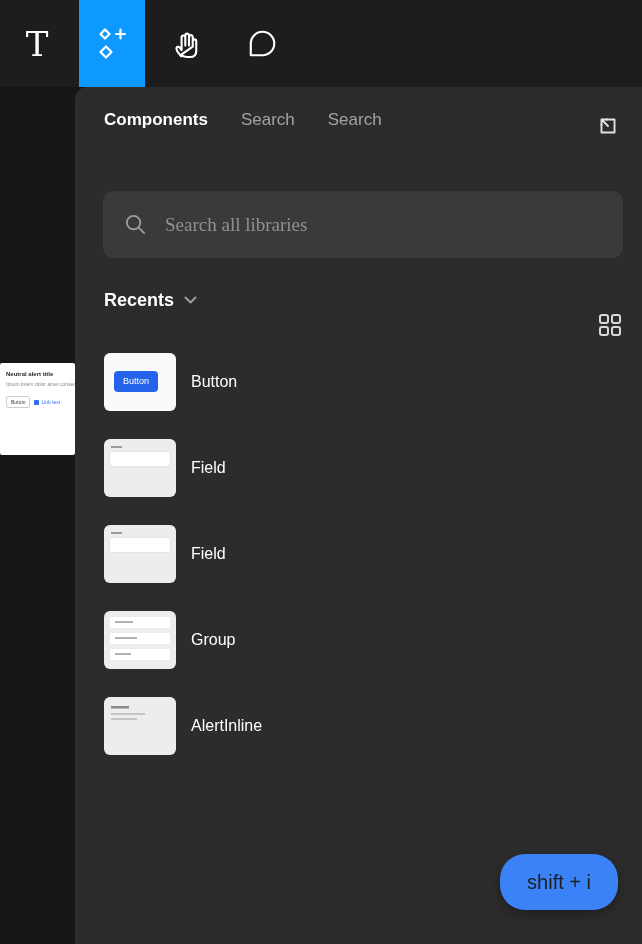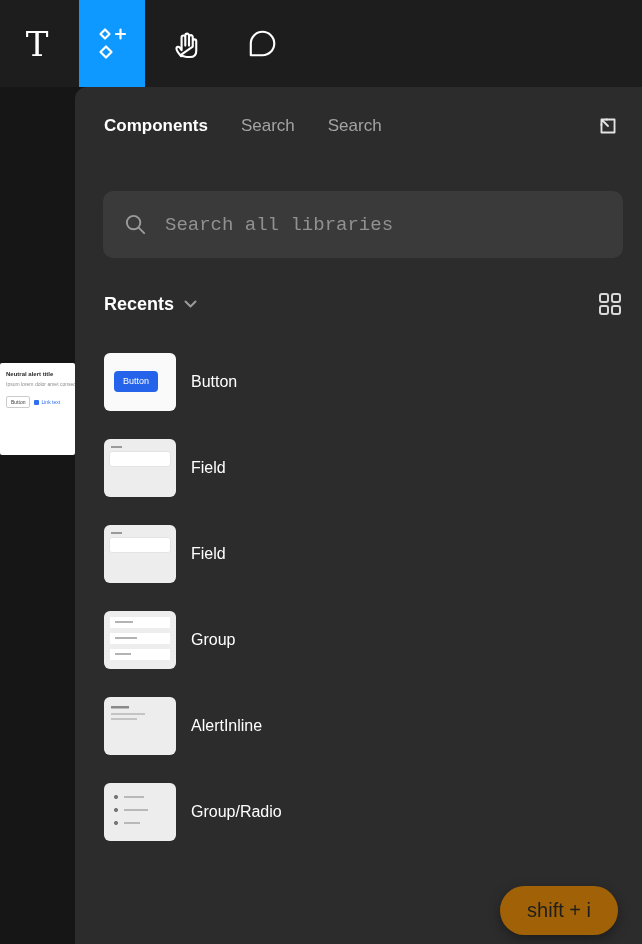--- a/index.html
+++ b/index.html
@@ -38,38 +38,38 @@
     border:0.5px solid #cccccc; border-radius:2px; padding:2px 4px;
   }
   .ac-link { display:flex; align-items:center; gap:2px; font-size:5px; color:#2f6fed; white-space:nowrap; }
   .ac-link-box { width:5px; height:5px; background:#2f6fed; border-radius:1px; flex:none; }
 
   
   .panel {
     position:absolute; left:75px; top:87px; right:0; bottom:0;
     background:#2c2c2c; border-top-left-radius:12px; z-index:2;
   }
-  .tabs-row { display:flex; align-items:center; padding:23px 18px 0 29px; }
+  .tabs-row { display:flex; padding:23px 18px 0 29px; }
   .tabs { display:flex; gap:33px; align-items:baseline; }
   .tab { font-size:17px; color:#a3a3a3; cursor:pointer; white-space:nowrap; }
   .tab.active { color:#ffffff; font-weight:700; }
   .icon-btn { margin-left:auto; background:none; border:none; cursor:pointer; padding:2px; display:flex; }
 
   .search {
     position:absolute; left:28px; top:104px; width:520px; height:67px;
     background:#3a3a3a; border-radius:10px;
     display:flex; align-items:center; padding:0 20px; gap:17px;
   }
   .search input {
     flex:1; border:none; background:transparent; outline:none;
-    font-family:Liberation Mono, monospace; font-size:19px; color:#e8e8e8;
+    font-family:Liberation Serif, serif; font-size:19px; color:#e8e8e8;
   }
   .search input::placeholder { color:#919191; }
 
-  .recents-header { position:absolute; left:29px; right:18px; top:203px; display:flex; align-items:center; }
+  .recents-header { position:absolute; left:29px; right:18px; top:203px; display:flex; align-items:flex-start;flex-direction:column; }
   .recents-title { display:flex; align-items:center; gap:10px; cursor:pointer; }
   .recents-title .recents-label { font-size:18px; font-weight:700; color:#ffffff; }
 
   .list { position:absolute; left:29px; right:0; top:266px; bottom:0; overflow:hidden; }
   .row { display:flex; align-items:center; height:58px; margin-bottom:28px; cursor:pointer; }
   .row-label { margin-left:15px; font-size:16px; color:#ffffff; }
 
   
   .thumb {
     width:72px; height:58px; border-radius:6px; background:#ededed;
@@ -143,22 +143,22 @@
       linear-gradient(#b8b8b8,#b8b8b8),
       linear-gradient(#b8b8b8,#b8b8b8),
       linear-gradient(#b8b8b8,#b8b8b8);
     background-size:6px 6px, 6px 6px, 6px 6px, 20px 2px, 24px 2px, 16px 2px;
     background-position:0 1px, 0 14px, 0 27px, 11px 3px, 11px 16px, 11px 29px;
     background-repeat:no-repeat;
   }
 
   
   .shortcut-badge {
-    position:absolute; right:24px; bottom:9px; height:49px; z-index:6;
-    padding:0 27px; background:#a16207; color:#1e1e1e;
+    position:absolute; right:24px; bottom:34px; height:56px; z-index:6;
+    padding:0 27px; background:#3b82f6; color:#1e1e1e;
     font-size:20px; border-radius:25px;
     display:flex; align-items:center; white-space:nowrap;
     box-shadow:0 4px 12px rgba(0,0,0,.35);
   }
 </style>
 </head>
 <body>
 
 <div class="canvas">
   <div class="alert-card">
@@ -260,20 +260,16 @@
   <div class="row">
     <div class="thumb thumb-group"></div>
     <span class="row-label">Group</span>
   </div>
 
   <div class="row">
     <div class="thumb thumb-alert"></div>
     <span class="row-label">AlertInline</span>
   </div>
 
-  <div class="row">
-    <div class="thumb thumb-group-radio"></div>
-    <span class="row-label">Group/Radio</span>
-  </div>
 </div>
 
   <div class="shortcut-badge">shift + i</div>
 </section>
 
 </body></html>

